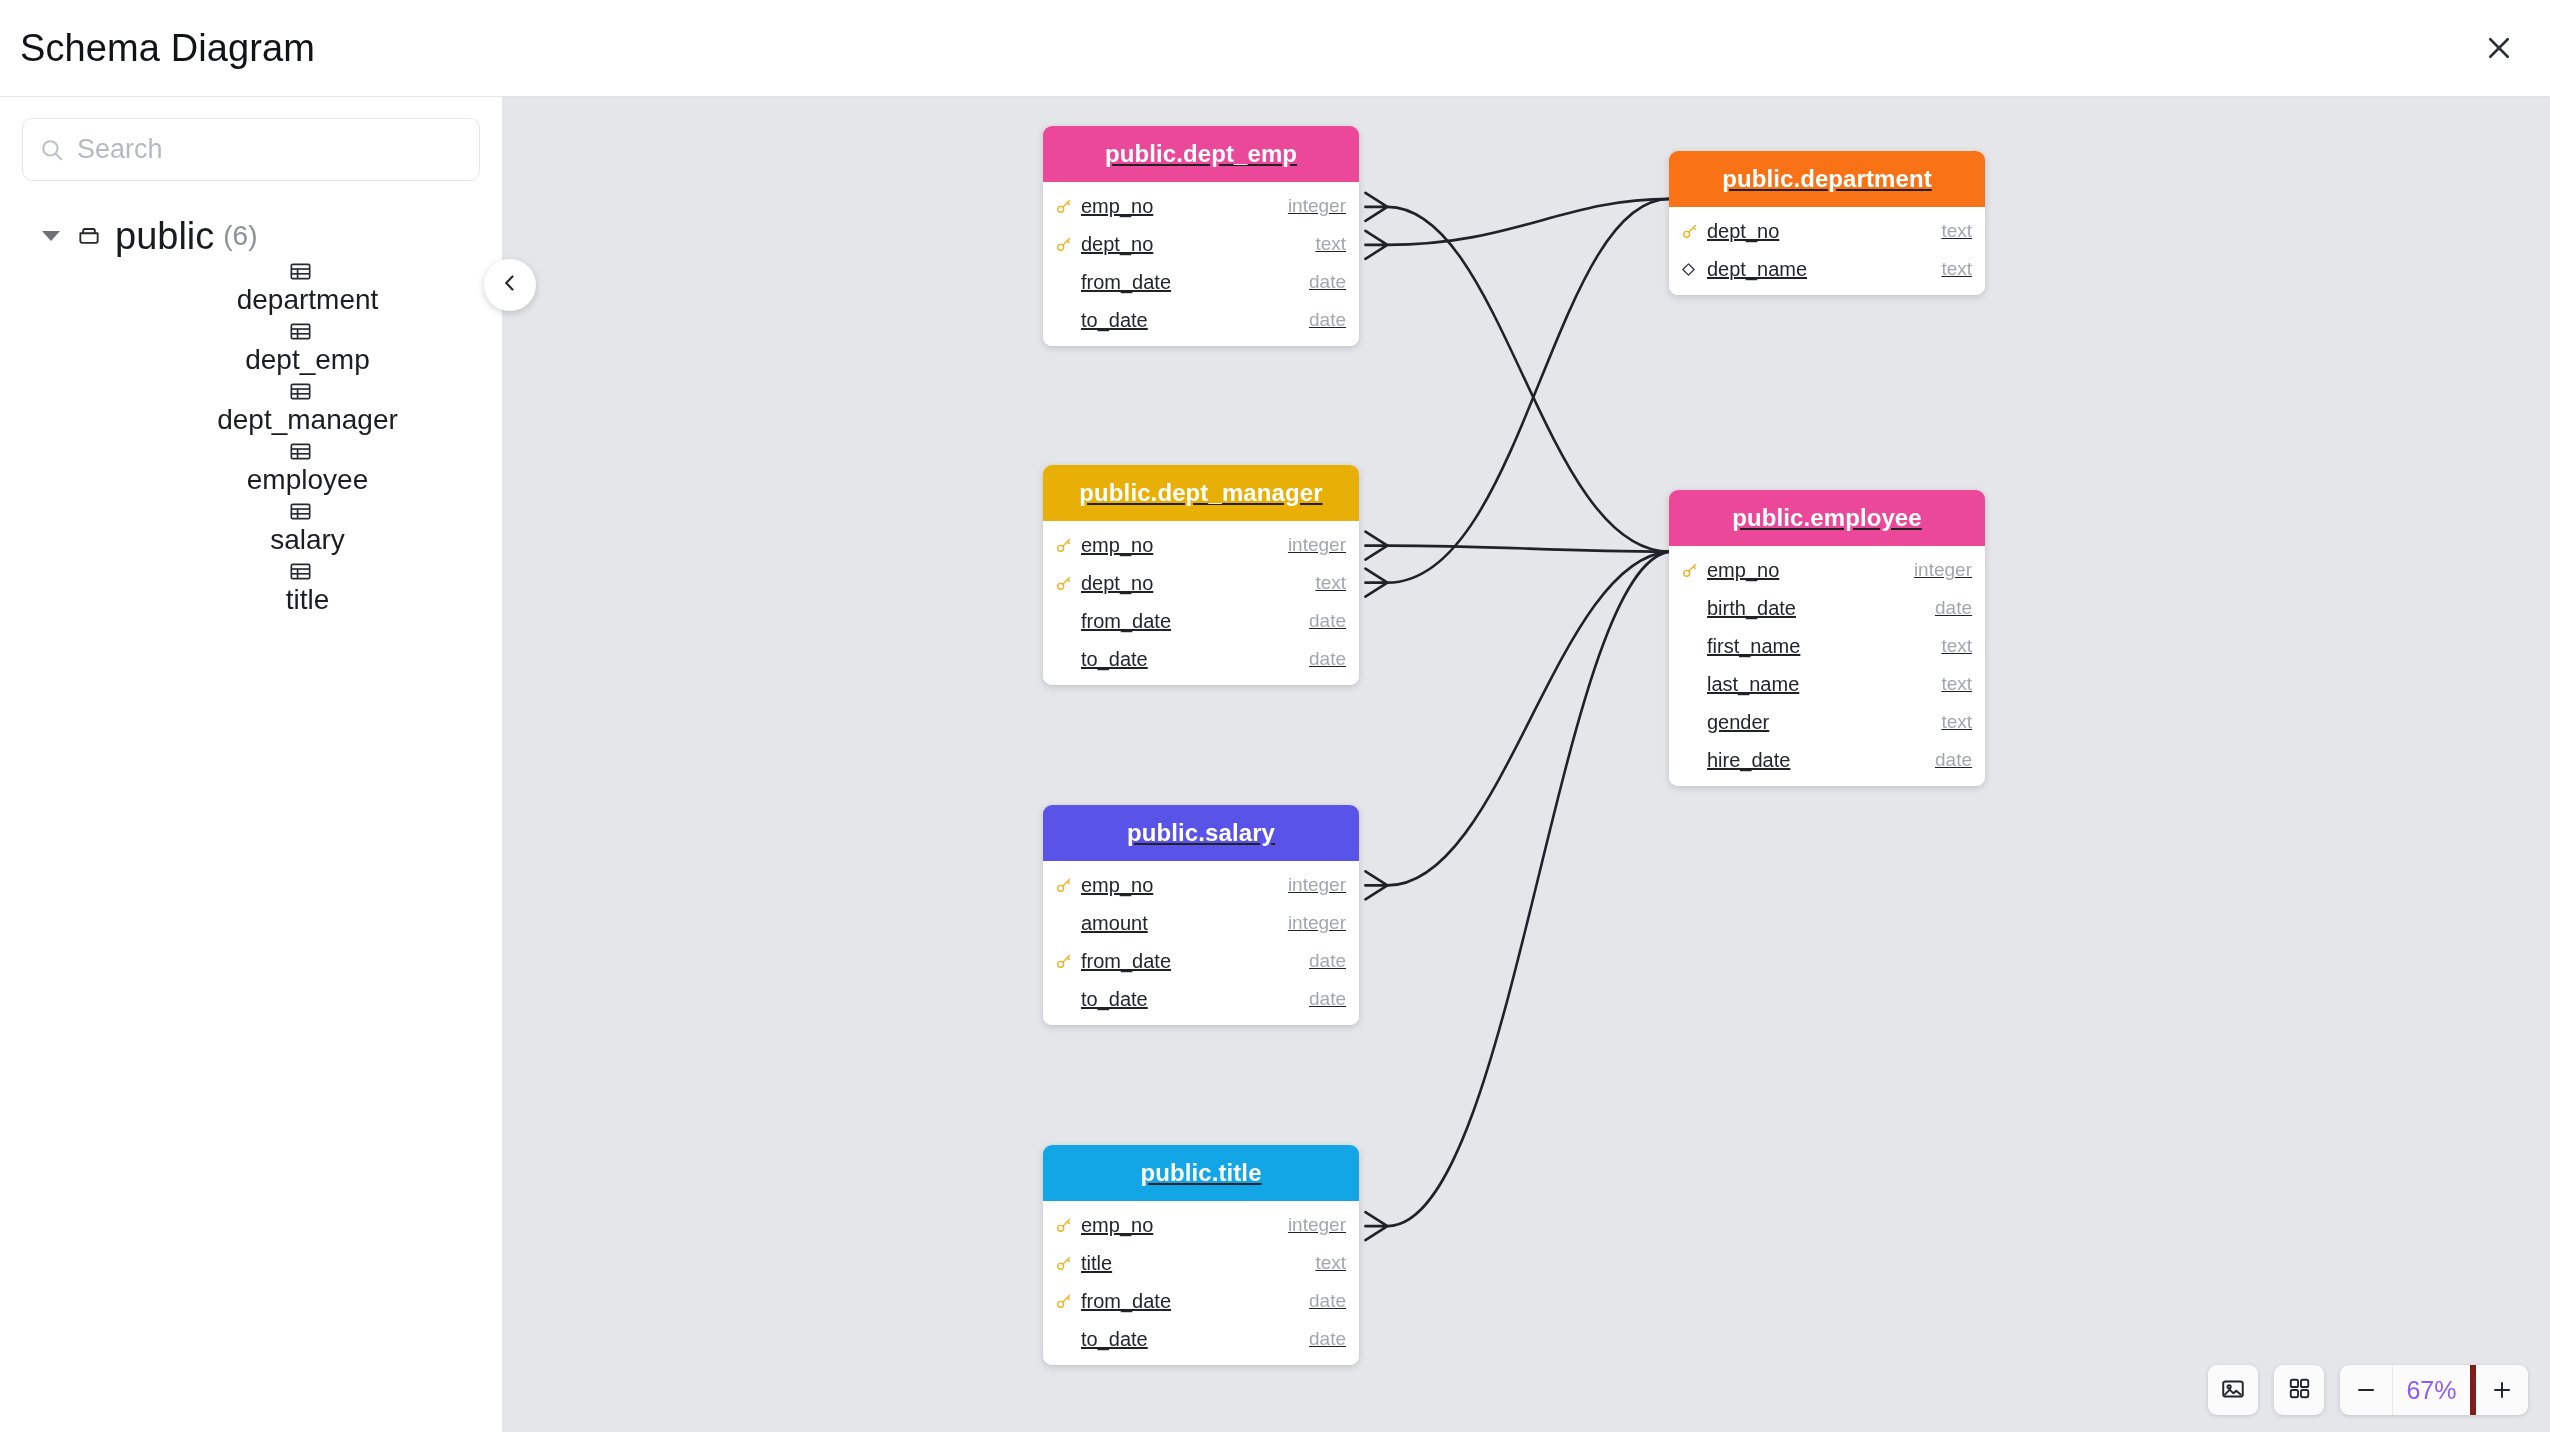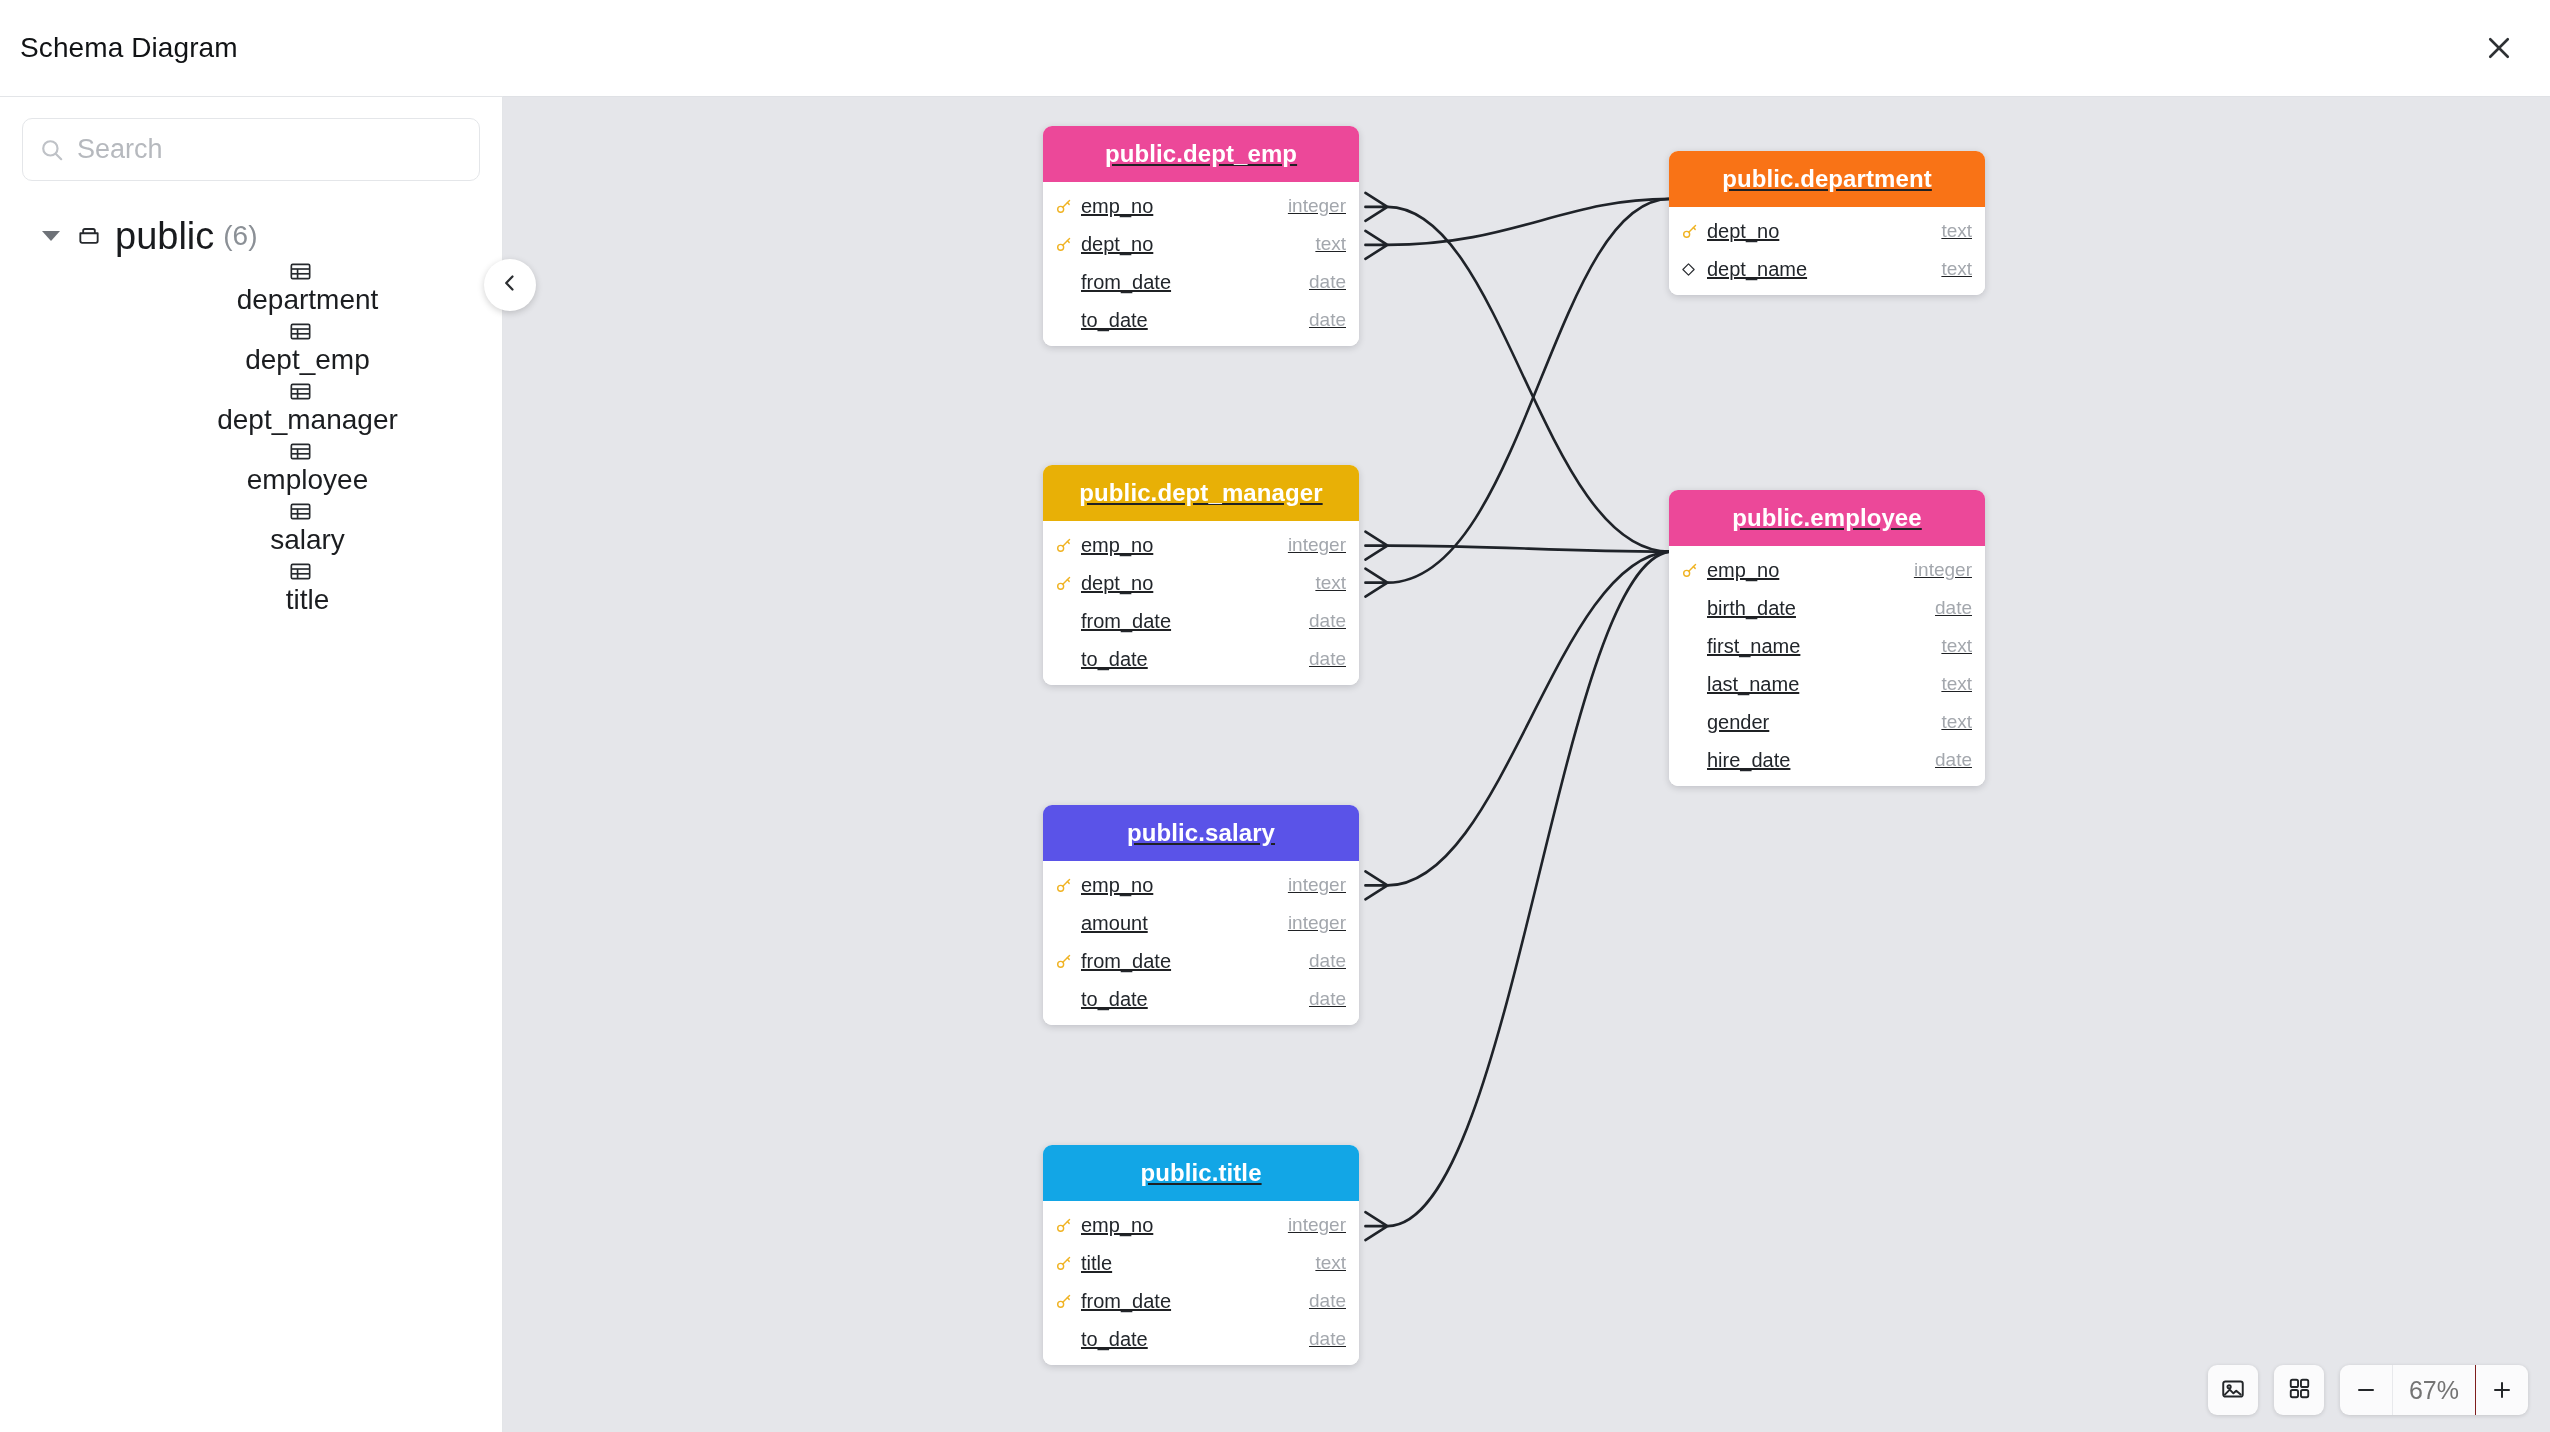--- a/index.html
+++ b/index.html
@@ -25,21 +25,21 @@
   .titlebar {
     position: relative;
     height: 96px;
     flex: 0 0 96px;
     background: #ffffff;
     display: flex;
     align-items: center;
     padding: 0 30px 0 20px;
   }
   .title-text {
-    font-size: 28px;
+    font-size: 38px;
     font-weight: 400;
     letter-spacing: .1px;
     color: #111315;
     line-height: 1;
   }
   .close-btn {
     position: absolute;
     right: 24px;
     top: 50%;
     transform: translateY(-50%);
@@ -228,23 +228,23 @@
   }
   .zoom-btn {
     width: 52px;
     display: flex; align-items: center; justify-content: center;
     cursor: pointer; background: transparent; border: none;
   }
   .zoom-level {
     min-width: 84px;
     display: flex; align-items: center; justify-content: center;
     font-size: 25px;
-    color: #737373;
+    color: #8b5cf6;
     border-left: 1px solid #e8e9ec;
-    border-right: 1px solid #7f1d1d;
+    border-right: 6px solid #7f1d1d;
     cursor: pointer;
   }
 </style>
 </head>
 <body>
 
 <div class="app">
 
   <div class="titlebar">
     <div class="title-text">Schema Diagram</div>

